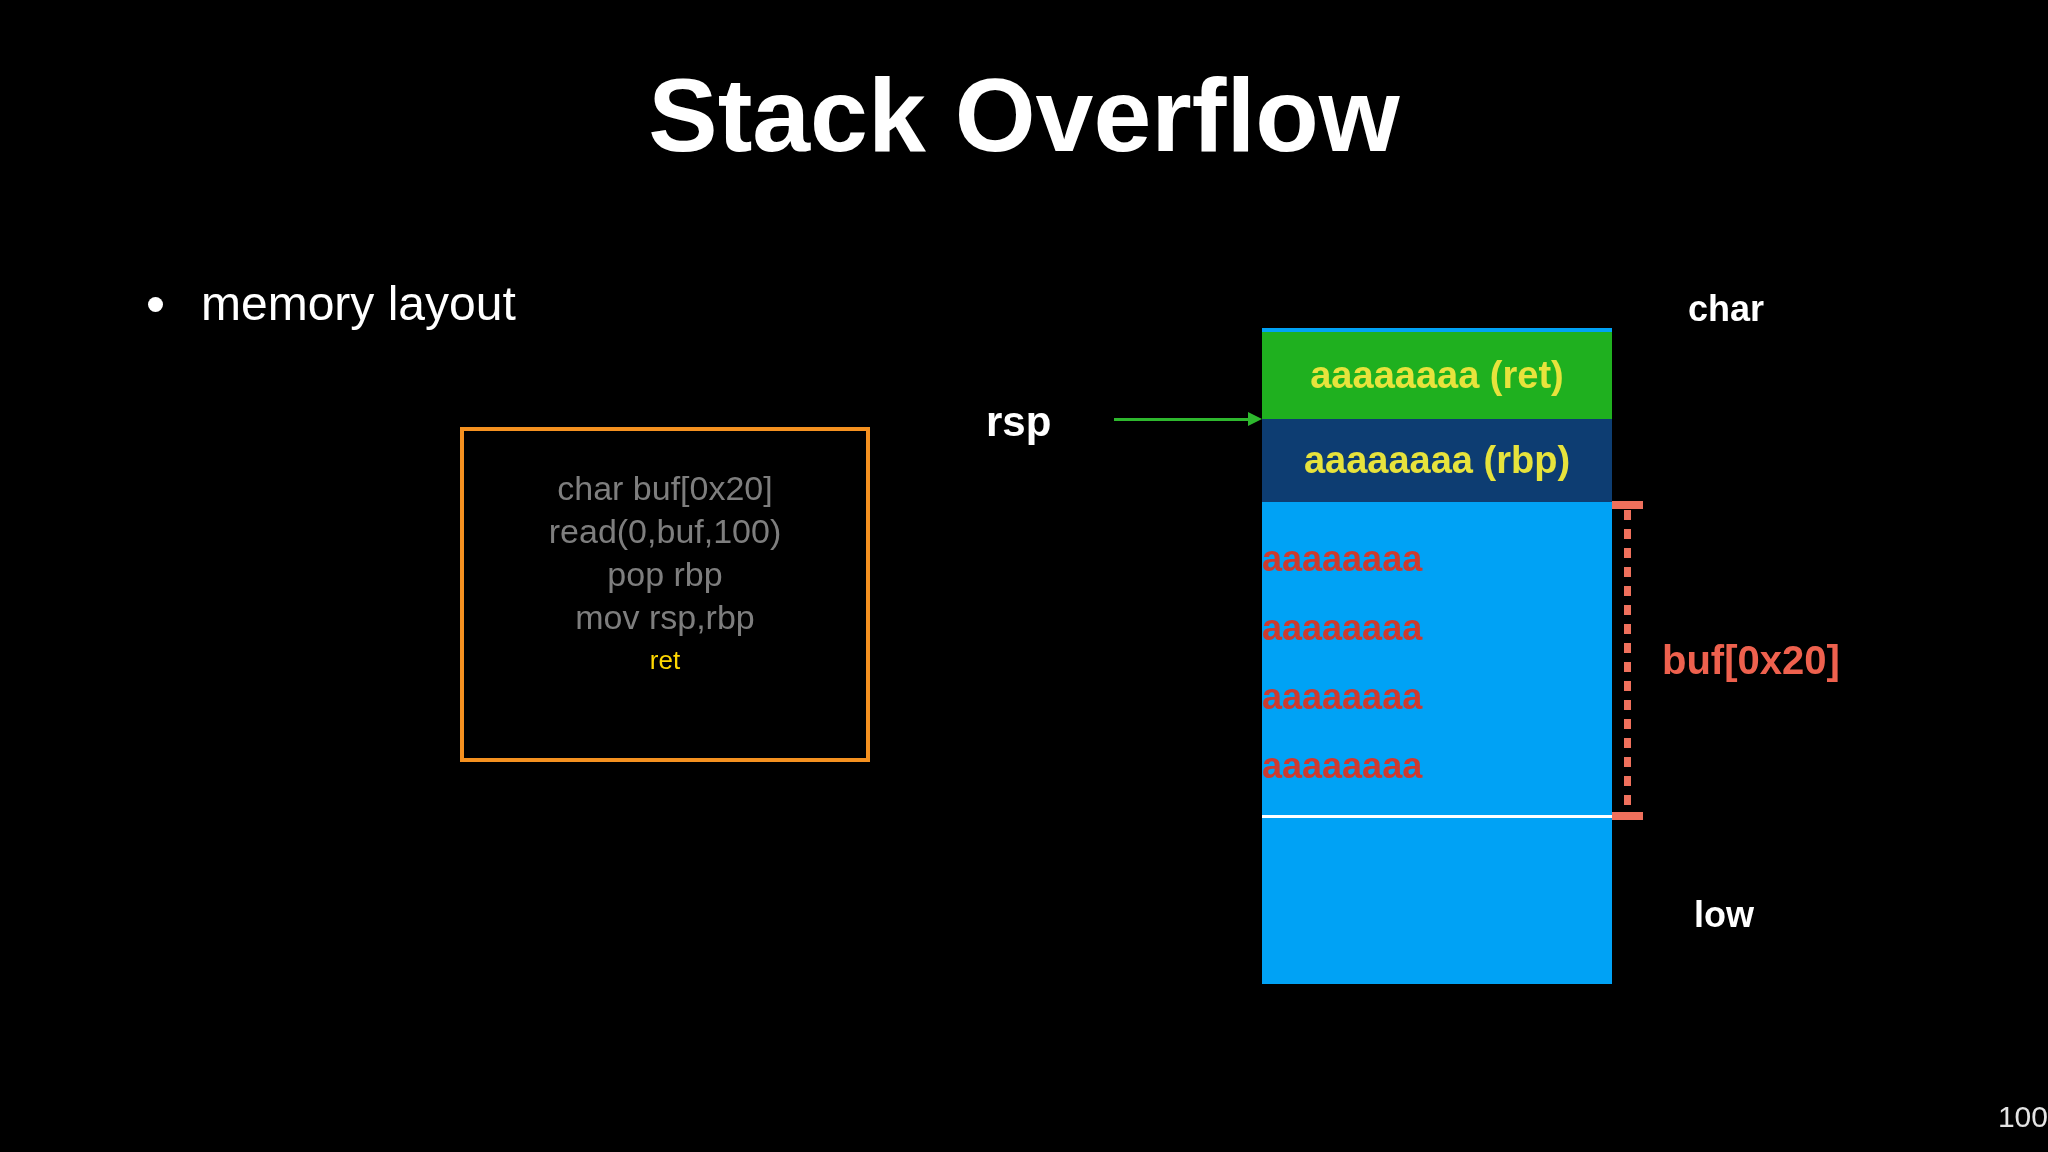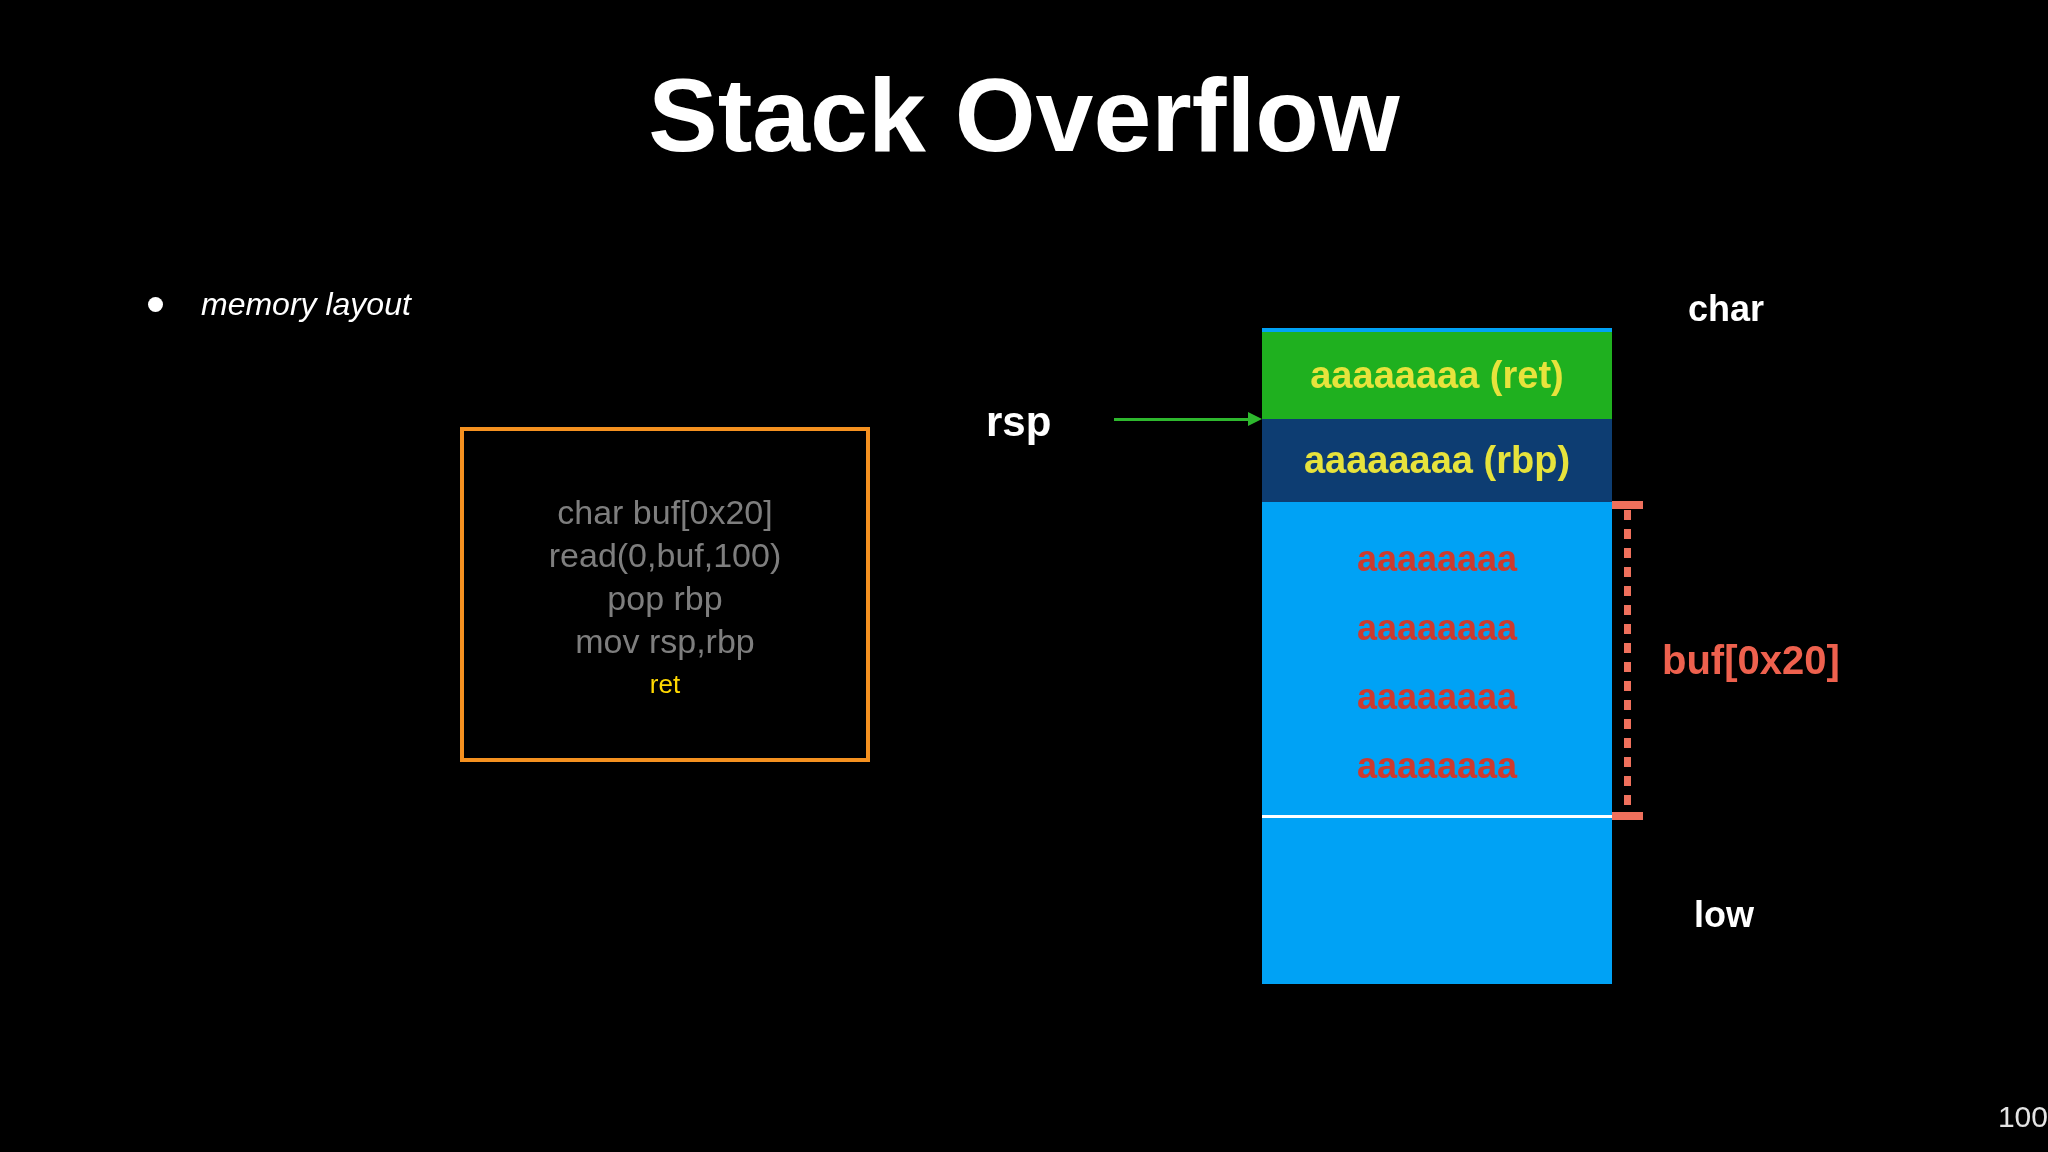--- a/index.html
+++ b/index.html
@@ -19,31 +19,31 @@
   .bullet-row{
     position:absolute;left:148px;top:276px;
     display:flex;align-items:flex-start;
   }
   .bullet-dot{
     width:15px;height:15px;border-radius:50%;
     background:#fff;margin-top:21px;flex:0 0 auto;
   }
   .bullet-text{
     margin-left:38px;
-    font-size:32px;color:#fff;font-weight:normal;line-height:56px;font-style:italic;
+    font-size:48px;color:#fff;font-weight:normal;line-height:56px;
   }
   
   .code-box{
     position:absolute;left:460px;top:427px;
     width:402px;height:327px;
     border:4px solid #f59120;
     box-sizing:content-box;
   }
   .code-lines{
-    padding-top:60px;
+    padding-top:36px;
     text-align:center;
     font-size:34px;line-height:43px;
     color:#7e7e7e;
   }
   .code-ret{
     text-align:center;
     font-size:26px;line-height:43px;
     color:#ffd800;font-weight:normal;
   }
   
@@ -70,21 +70,21 @@
   }
   .stack-row{
     width:100%;text-align:center;
     font-weight:bold;font-size:38px;
     color:#e7e33c;
   }
   .row-ret{margin-top:4px;height:87px;line-height:87px;background:#1fb01f;}
   .row-rbp{height:83px;line-height:83px;background:#0d3d72;}
   .buf-entry{
     position:absolute;left:0;width:100%;height:48px;line-height:48px;
-    text-align:center;font-size:36px;font-weight:bold;color:#cd3a2e;
+    font-size:36px;font-weight:bold;color:#cd3a2e;
   }
   .buf-entry.e0{top:207px;}
   .buf-entry.e1{top:276px;}
   .buf-entry.e2{top:345px;}
   .buf-entry.e3{top:414px;}
   .stack-divider{
     position:absolute;left:0;top:487px;
     width:100%;height:3px;background:#fff;
   }
   

